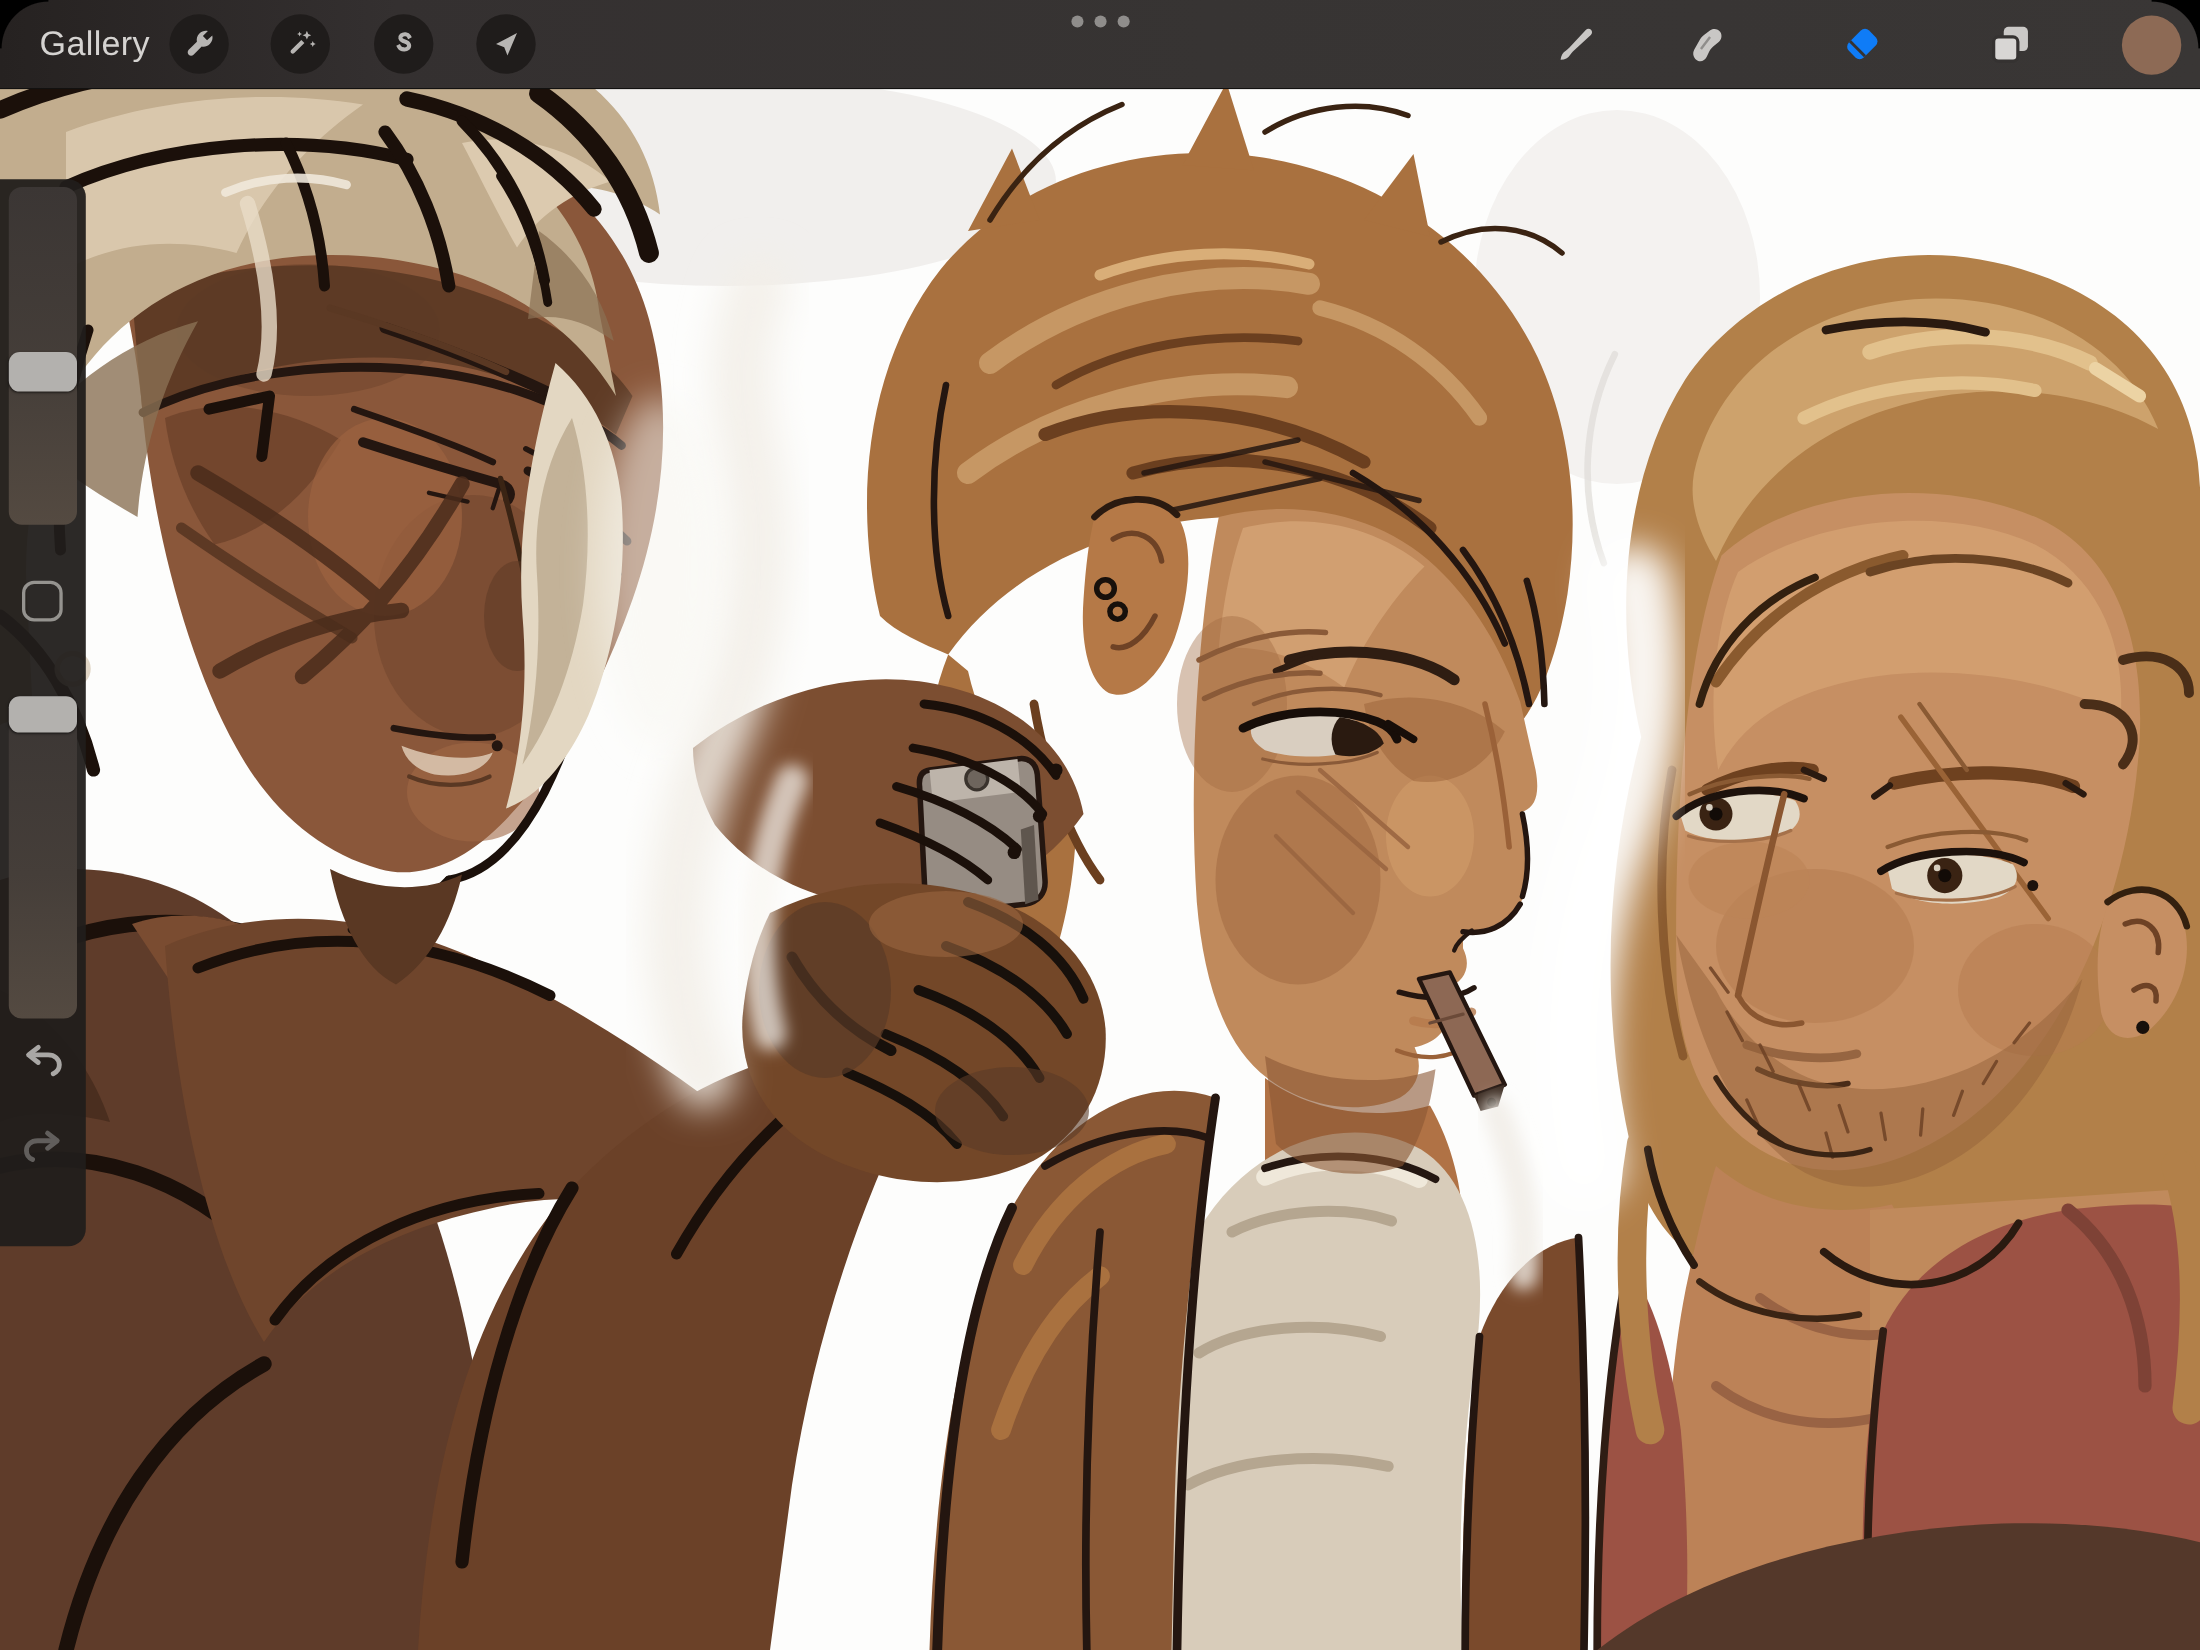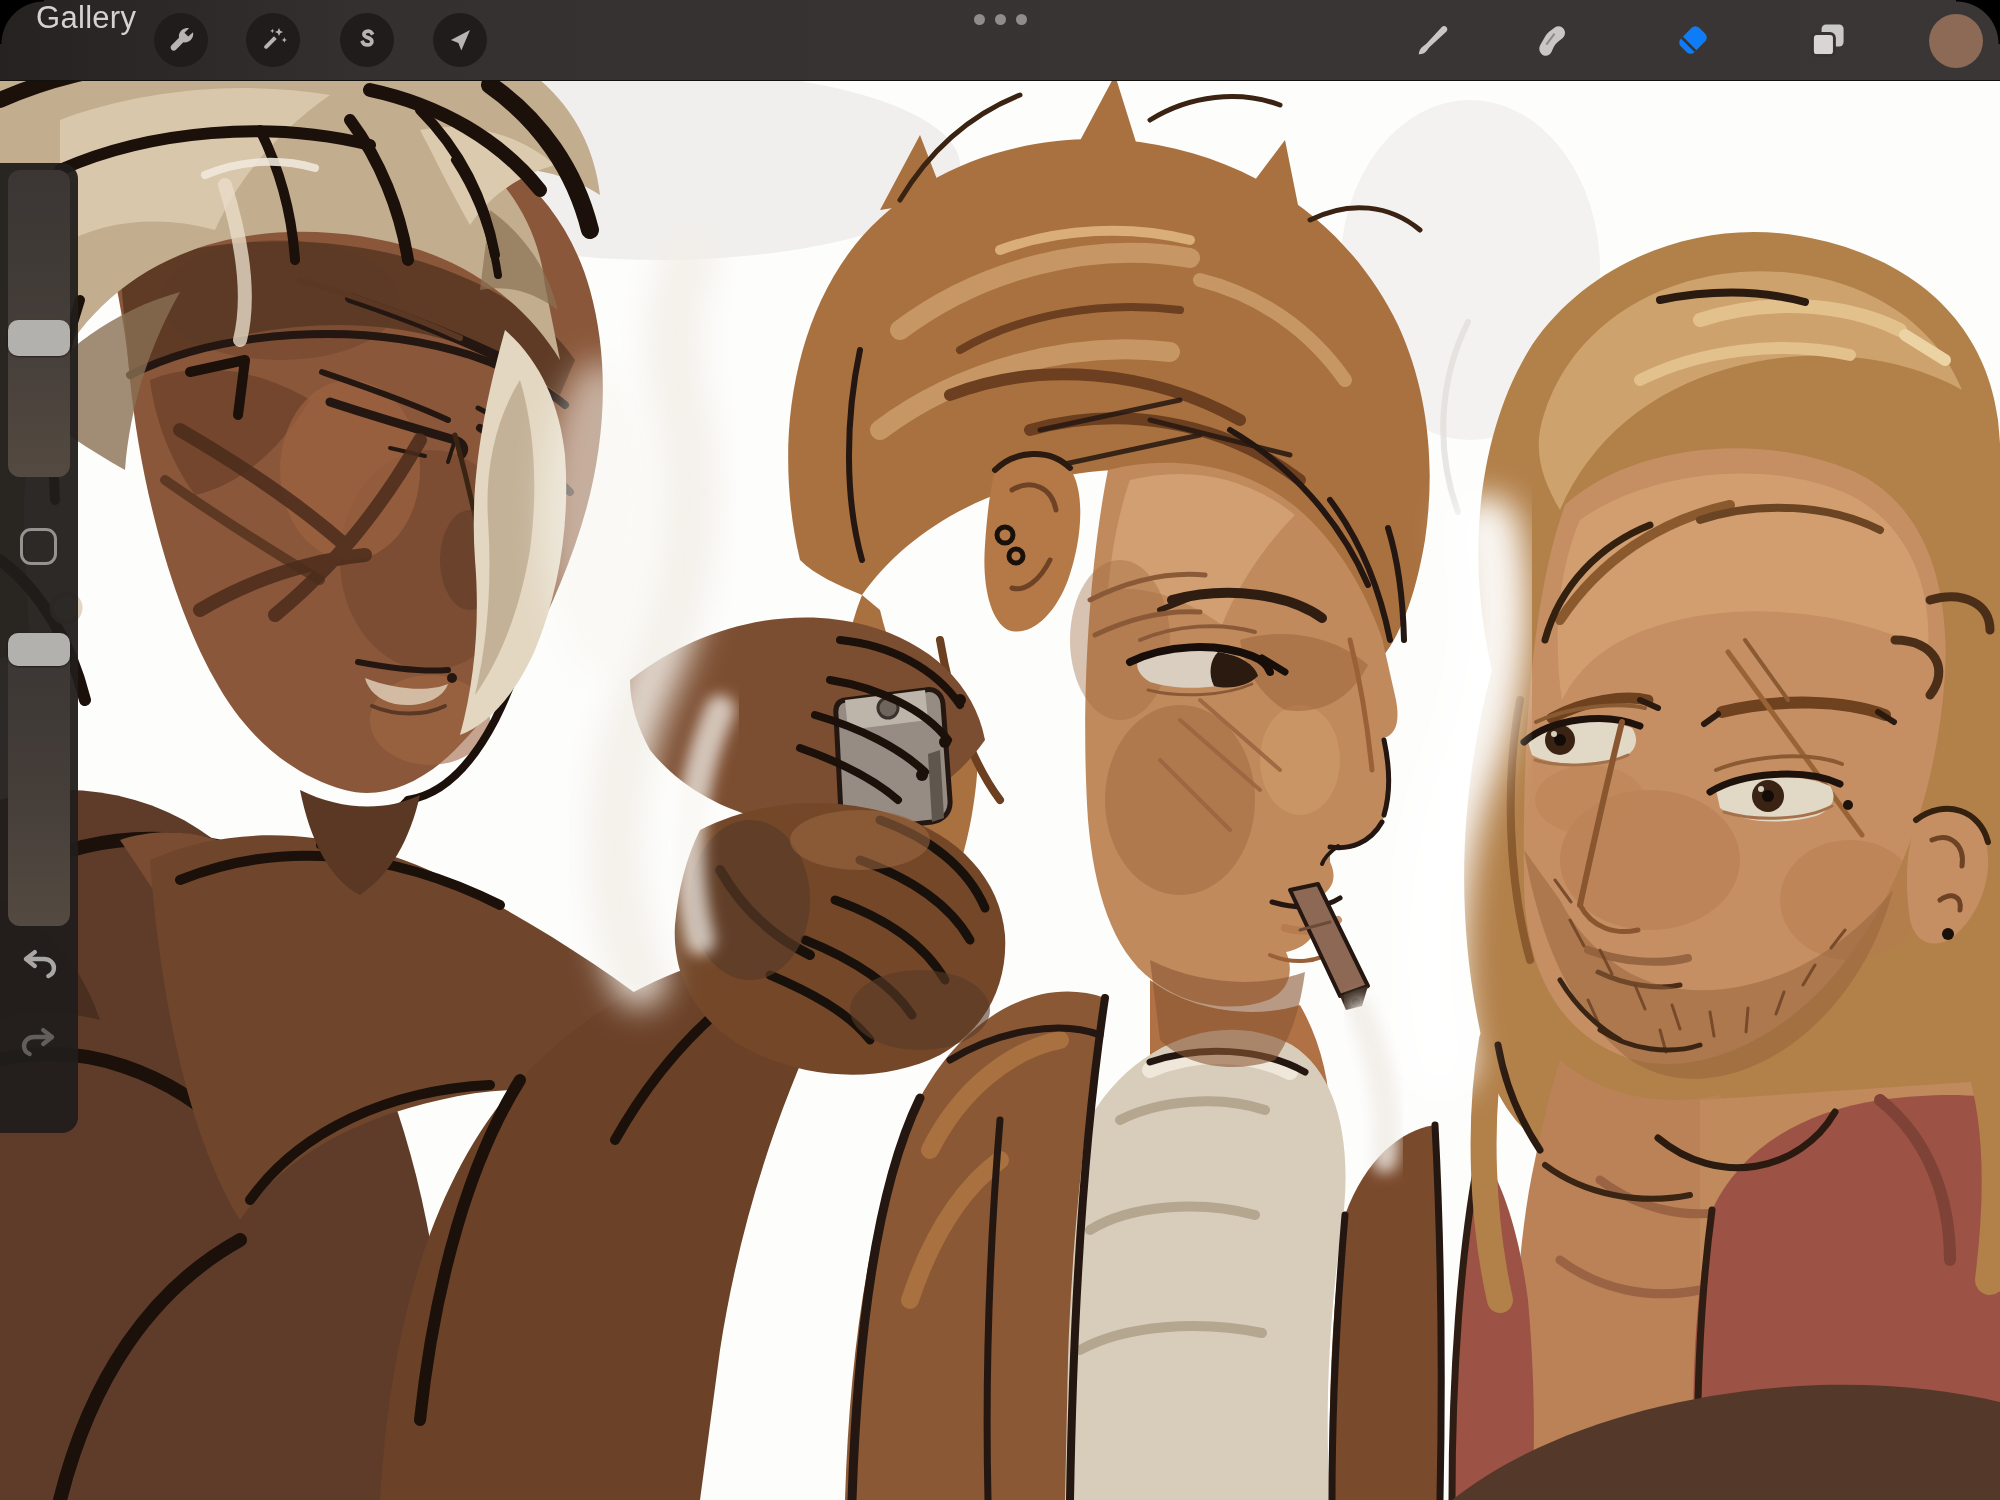--- a/index.html
+++ b/index.html
@@ -4,21 +4,21 @@
 <style>
   html,body{margin:0;padding:0;background:#000;}
   #screen{position:relative;width:2000px;height:1500px;overflow:hidden;background:#fdfdfc;
           font-family:"Liberation Sans", sans-serif; -webkit-font-smoothing:antialiased;}
   
   #art{position:absolute;left:0;top:0;width:2000px;height:1500px;z-index:1;}
   
   #topbar{position:absolute;left:0;top:0;width:2000px;height:80px;z-index:10;
           background:linear-gradient(90deg,#262221 0%,#343030 18%,#373433 55%,#393635 100%);
           border-bottom:1px solid #121110;}
-  #gallery-btn{position:absolute;left:36px;top:0;height:80px;display:flex;align-items:flex-start;
+  #gallery-btn{position:absolute;left:36px;top:0;height:80px;display:flex;align-items:center;
           color:#d5d3d1;font-size:31px;letter-spacing:.3px;cursor:default;}
   .tool-circle{position:absolute;top:13px;width:54px;height:54px;border-radius:50%;
           background:#1f1c1b;display:flex;align-items:center;justify-content:center;}
   .tool-plain{position:absolute;top:10px;width:60px;height:60px;display:flex;align-items:center;justify-content:center;}
   #dots{position:absolute;left:960px;top:6px;width:80px;height:26px;display:flex;gap:10px;
         align-items:center;justify-content:center;color:#8f8d8b;font-size:30px;line-height:10px;}
   .dot{width:11px;height:11px;border-radius:50%;background:#8f8d8b;}
   #color-swatch{position:absolute;left:1929px;top:14px;width:54px;height:54px;border-radius:50%;}
   
   .corner{position:absolute;top:0;width:44px;height:44px;z-index:30;}

